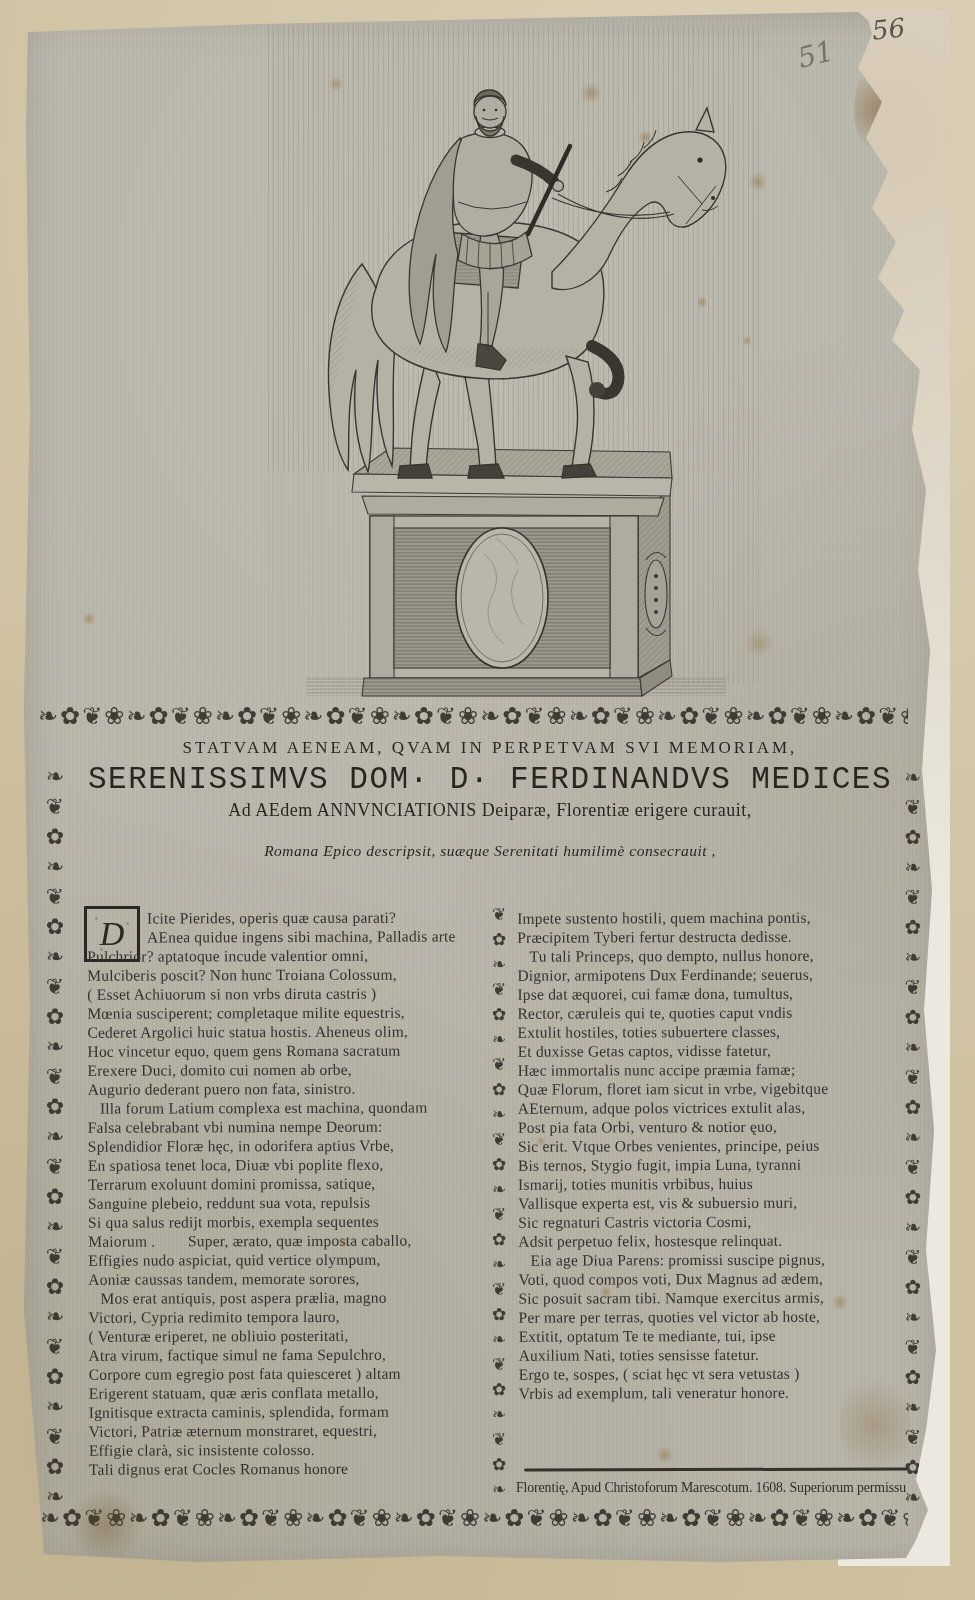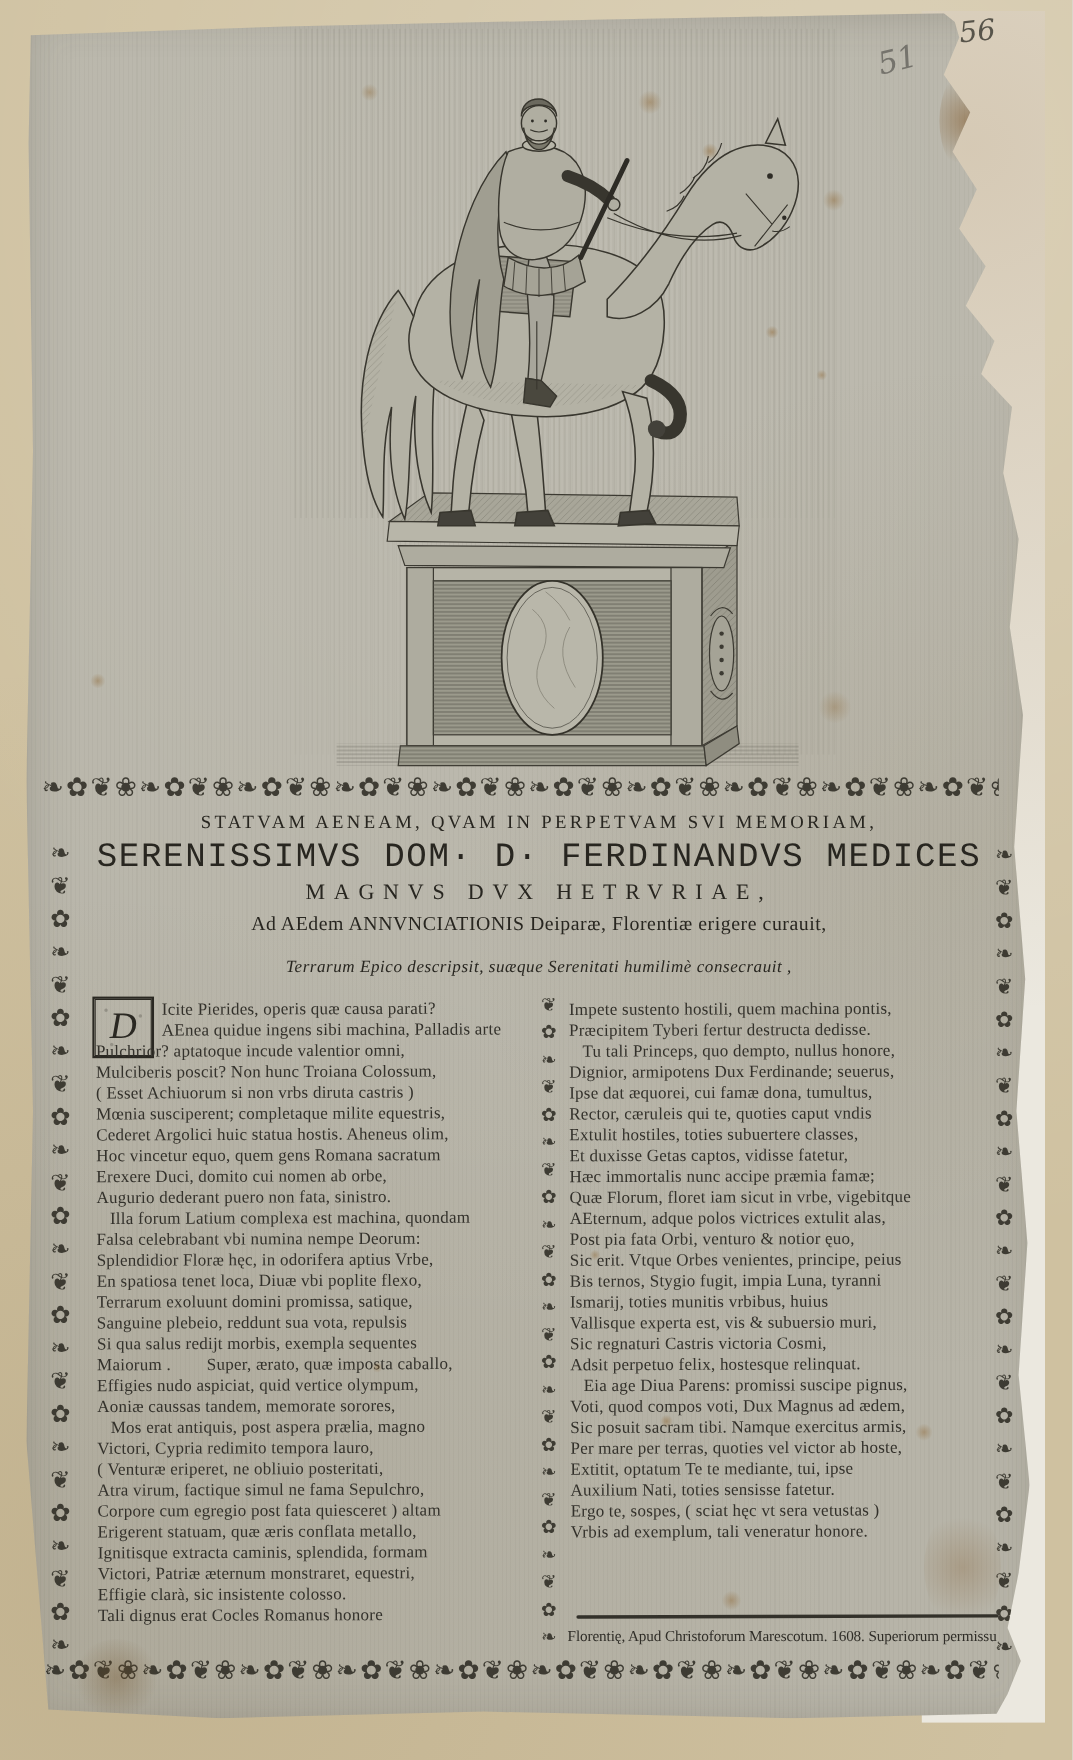--- a/index.html
+++ b/index.html
@@ -270,23 +270,22 @@
 ✿
 ❧
 ❦
 ✿
 ❧
 </div>
 
     <div class="titleblock">
       <div class="t-line t1">STATVAM AENEAM, QVAM IN PERPETVAM SVI MEMORIAM,</div>
       <div class="t-line t2">SERENISSIMVS DOM· D· FERDINANDVS MEDICES</div>
-      <div class="t-line t3">MAGNVS DVX HETRVRIAE,</div>
       <div class="t-line t4">Ad AEdem ANNVNCIATIONIS Deiparæ, Florentiæ erigere curauit,</div>
-      <div class="t-line t5">Terrarum Epico descripsit, suæque Serenitati humilimè consecrauit ,</div>
+      <div class="t-line t5">Romana Epico descripsit, suæque Serenitati humilimè consecrauit ,</div>
     </div>
 
     <div class="dropcap">D</div>
     <div class="col col-left">
         <div class="verse-line">Icite Pierides, operis quæ causa parati?</div>
         <div class="verse-line">AEnea quidue ingens sibi machina, Palladis arte</div>
         <div class="verse-line">Pulchrior? aptatoque incude valentior omni,</div>
         <div class="verse-line">Mulciberis poscit? Non hunc Troiana Colossum,</div>
         <div class="verse-line">( Esset Achiuorum si non vrbs diruta castris )</div>
         <div class="verse-line">Mœnia susciperent; completaque milite equestris,</div>

